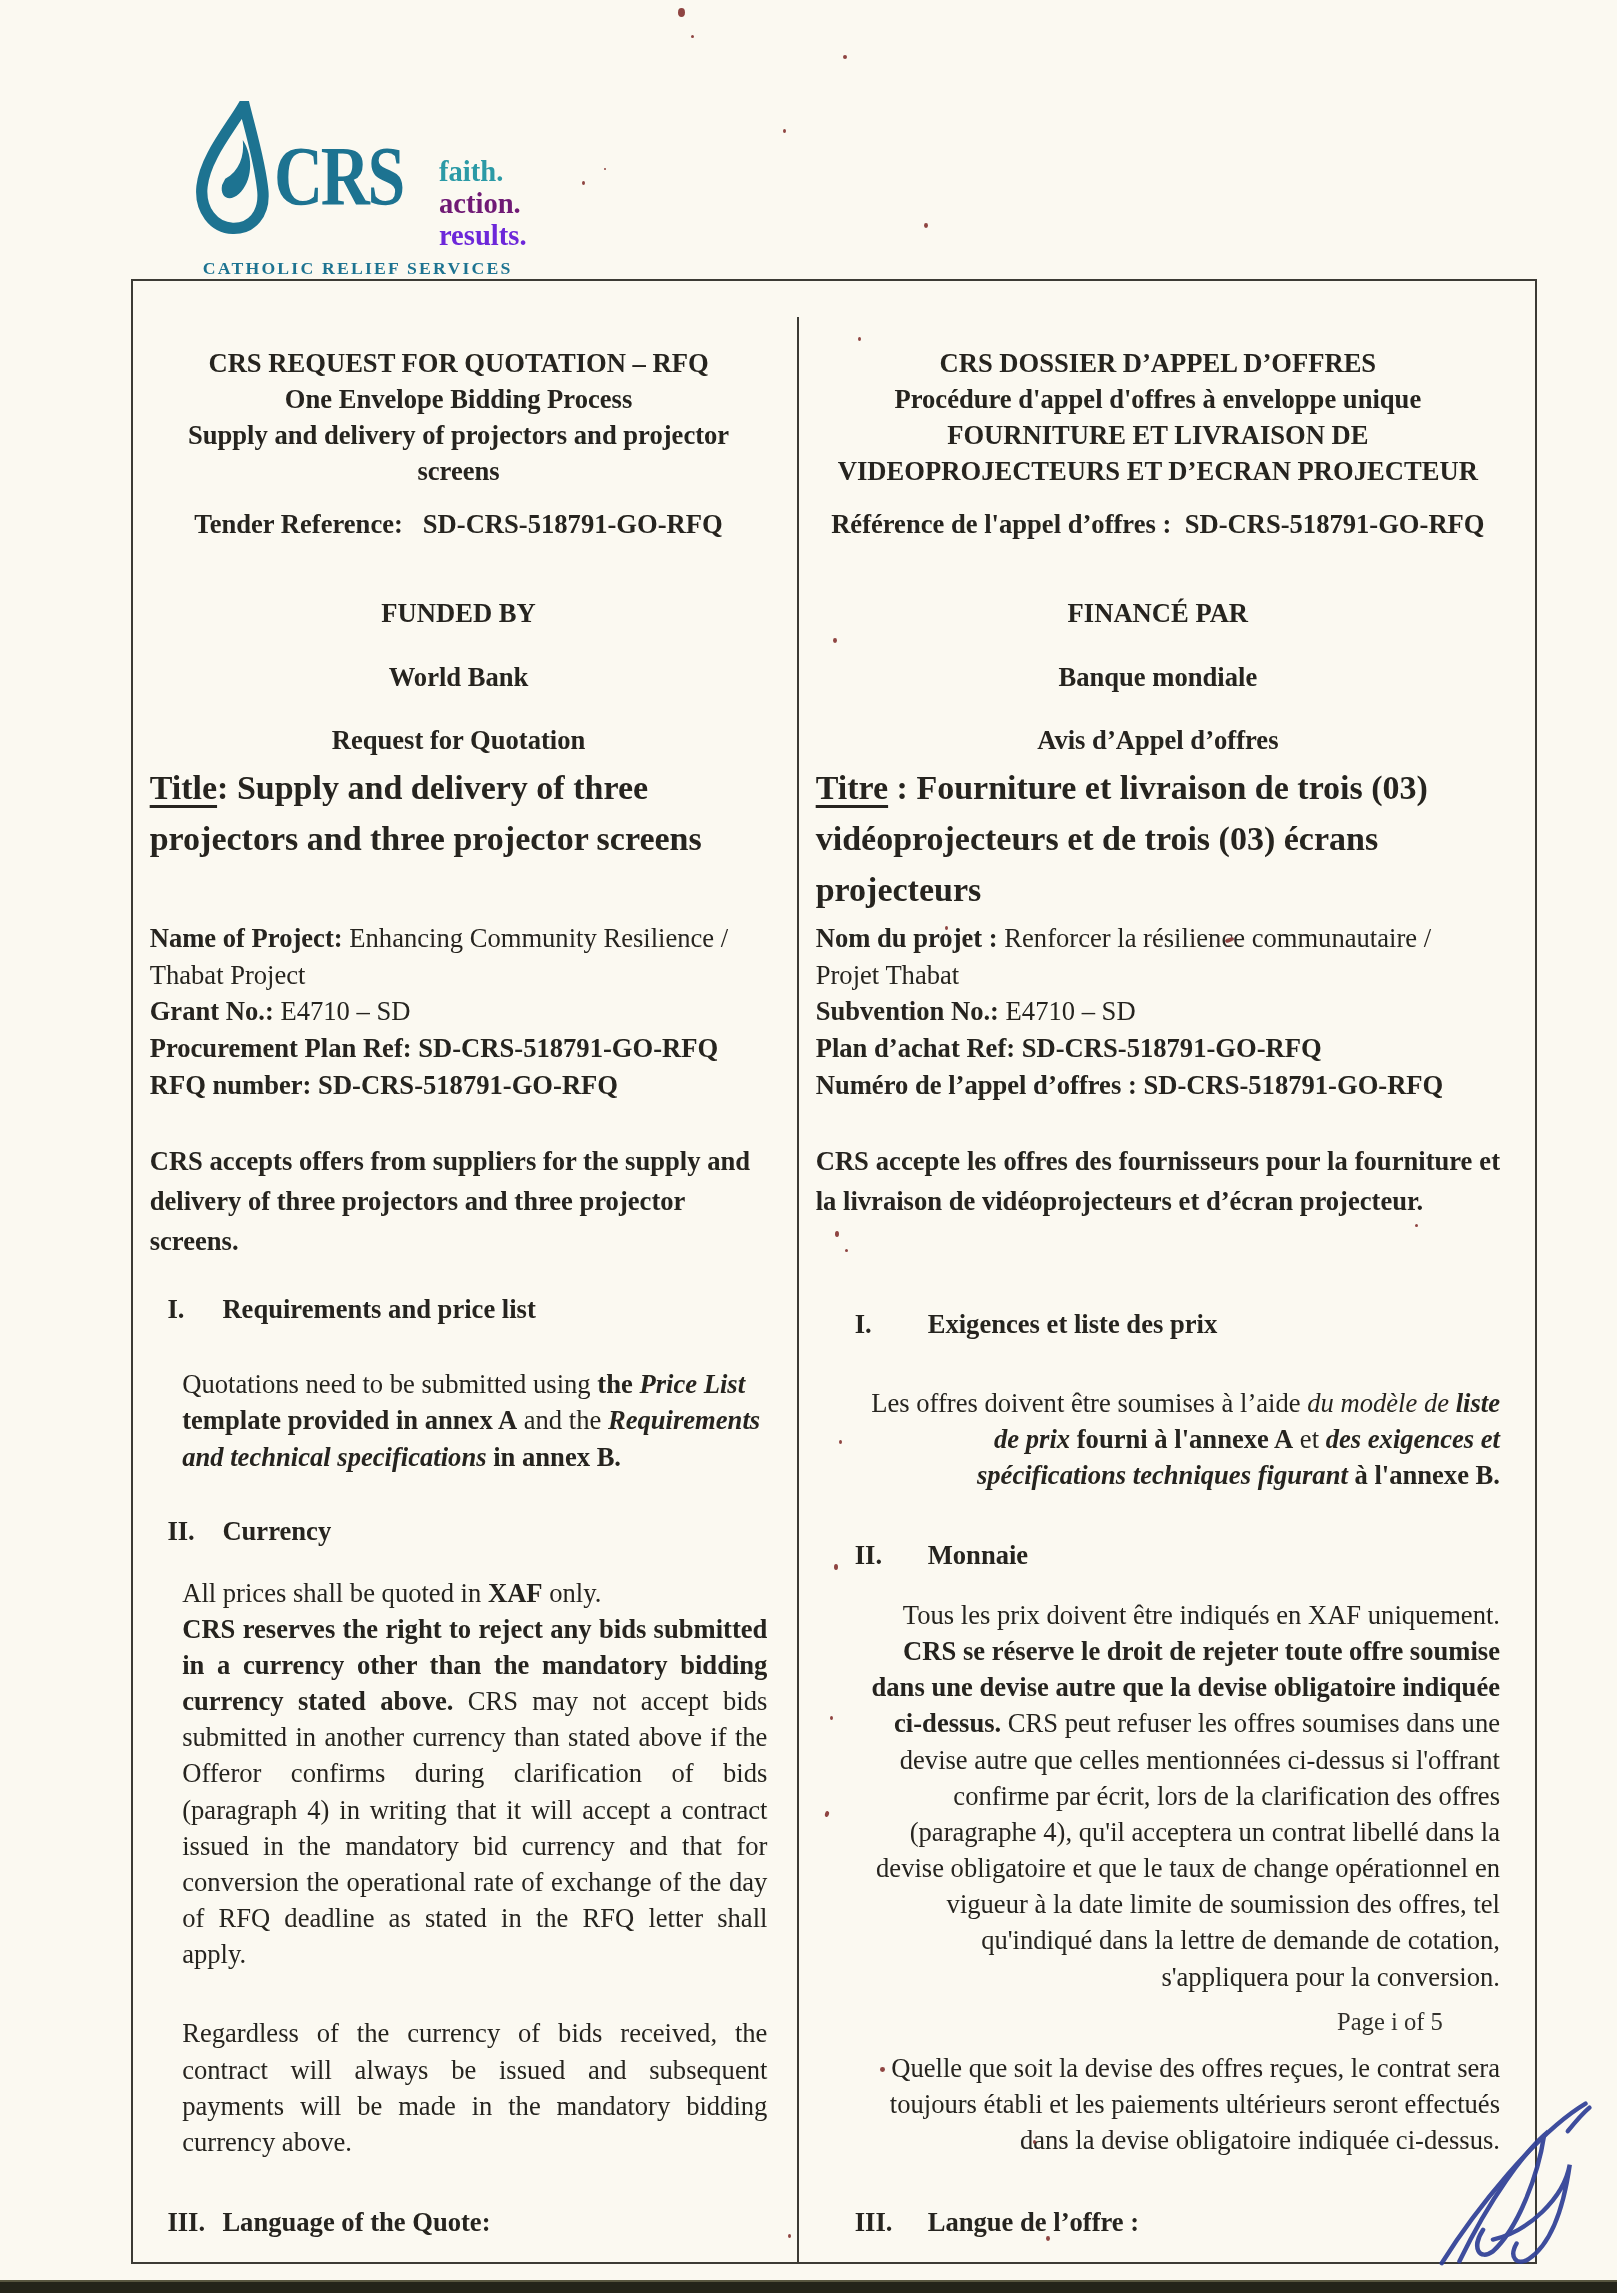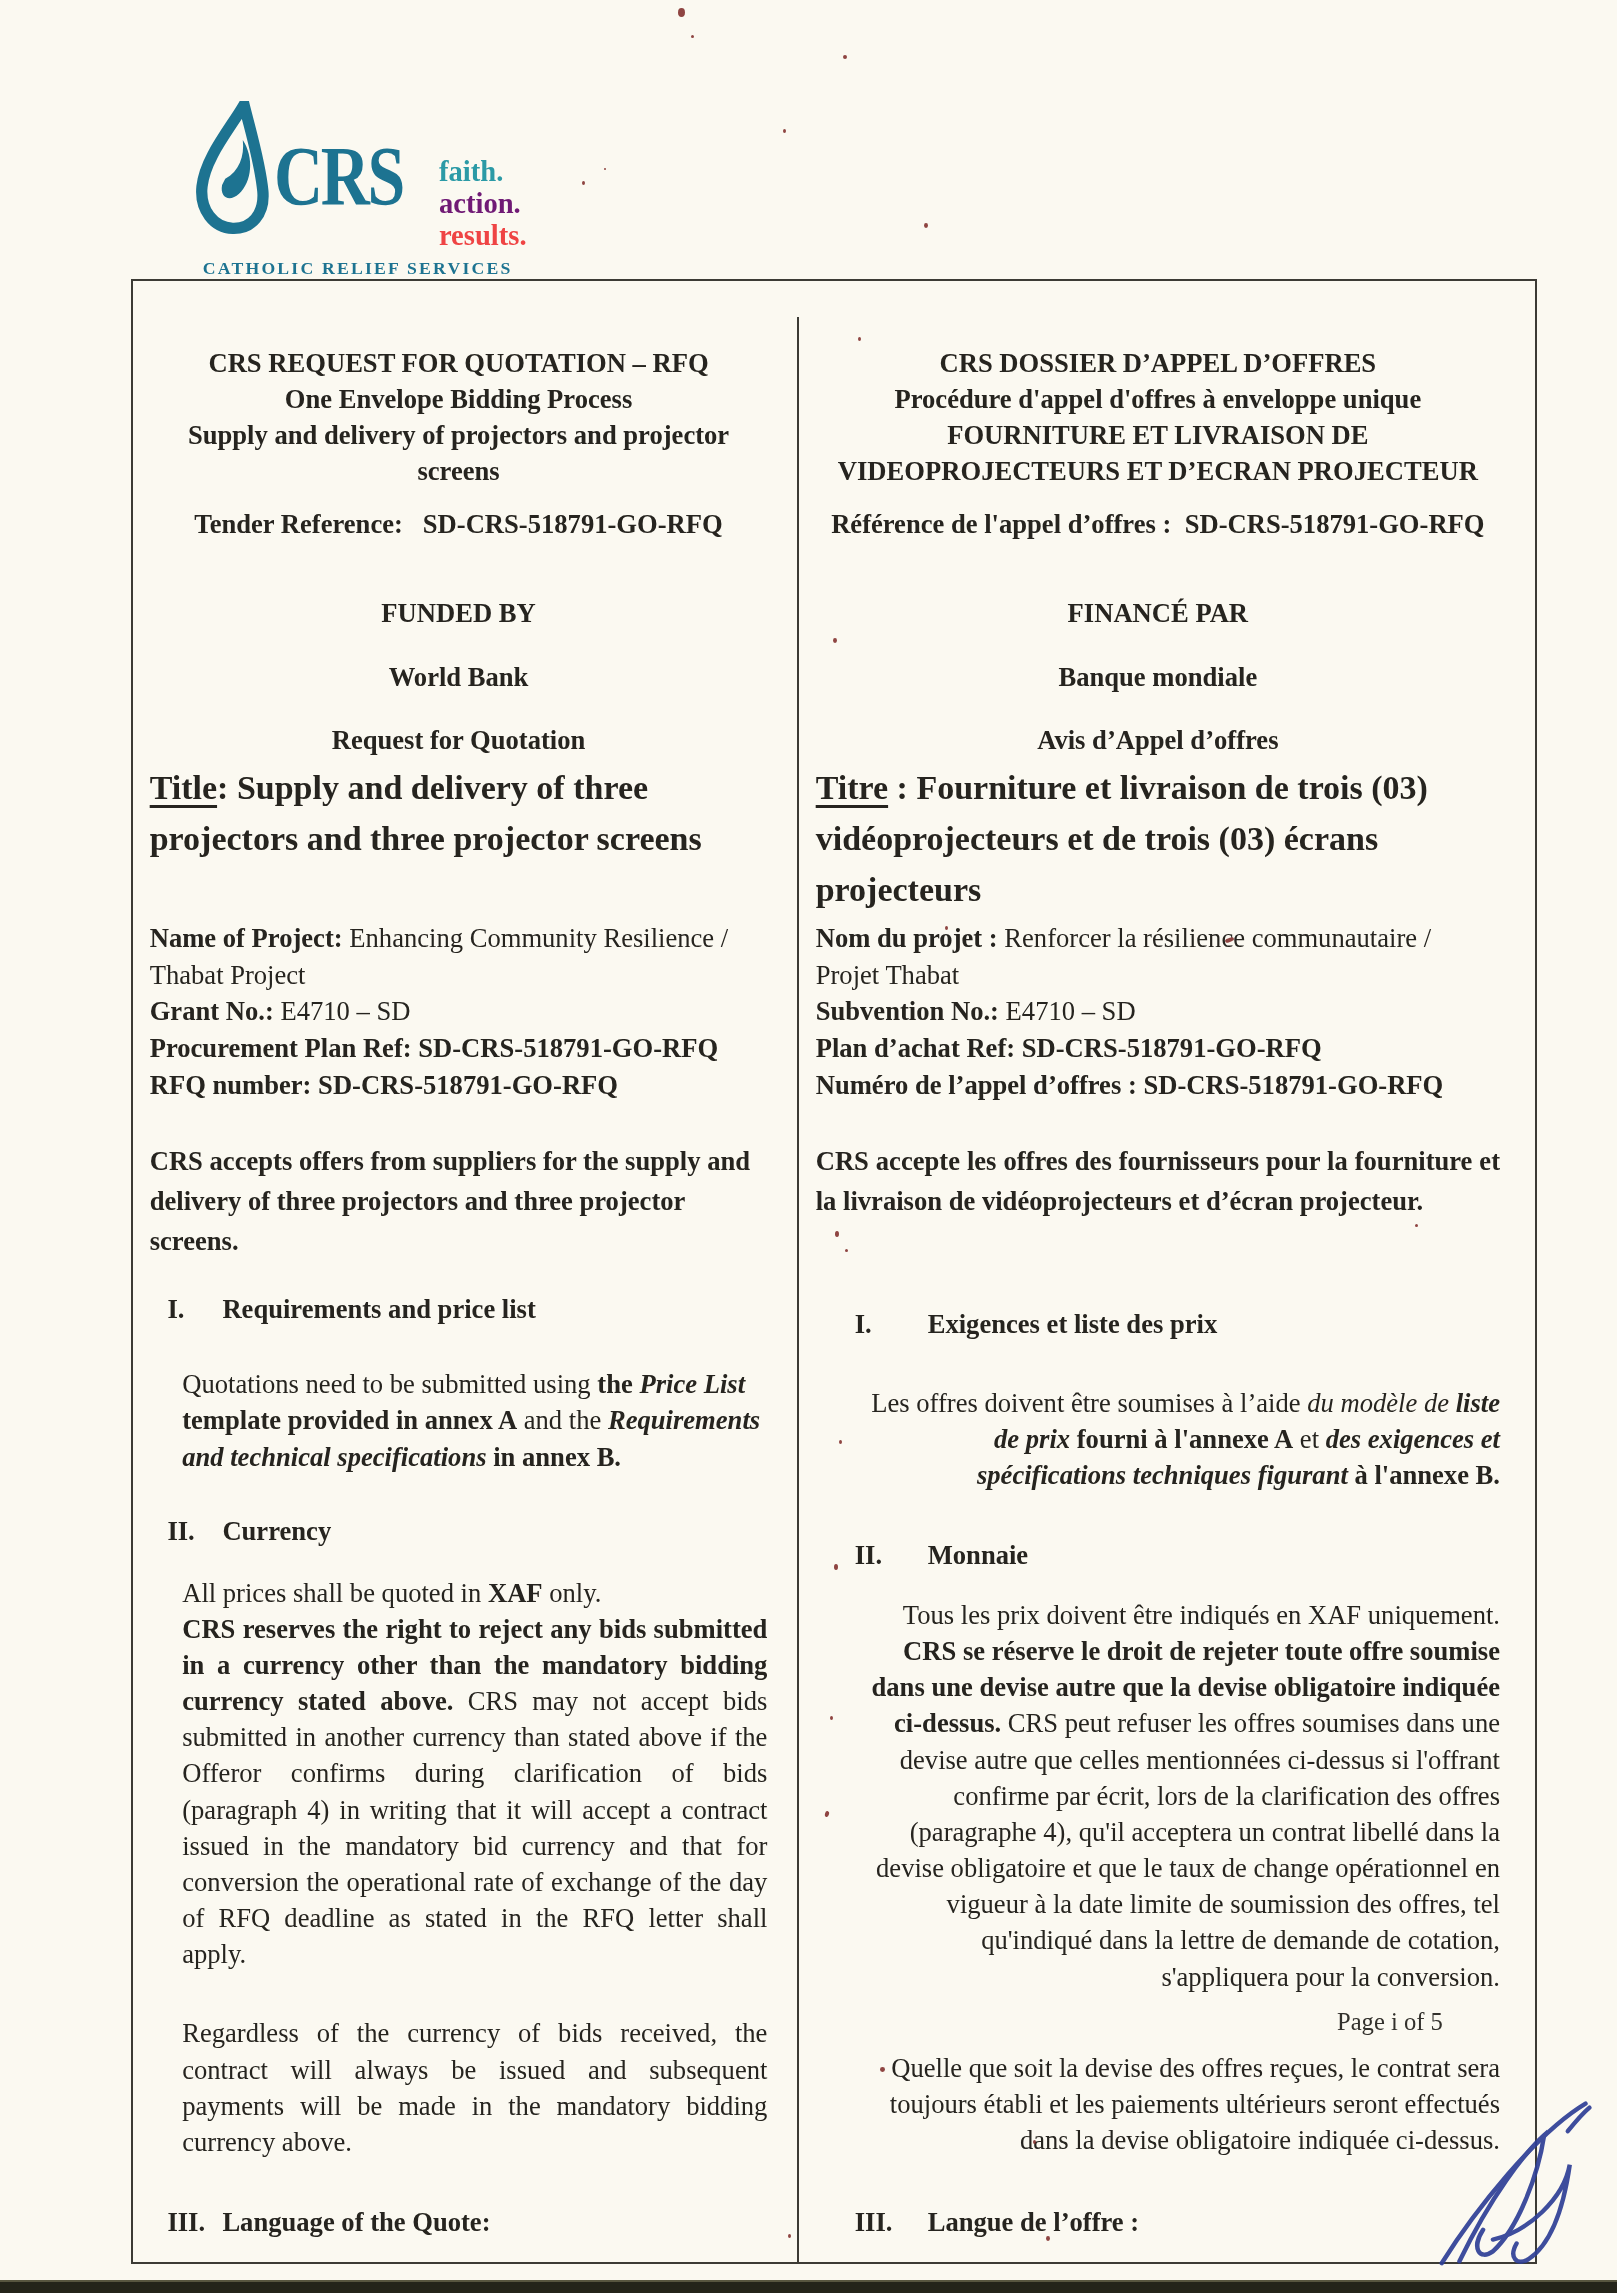--- a/index.html
+++ b/index.html
@@ -18,21 +18,21 @@
   .logo-row{display:flex;align-items:flex-start;}
   .flame-icon{display:block;margin-top:5.9px;}
   .crs-word{
     font-weight:700;font-size:85px;line-height:0.9;color:#1D7391;
     letter-spacing:-3px;transform:scaleX(.8);transform-origin:left top;
     margin-left:2px;margin-top:43px;
   }
   .tagline{margin-left:3.9px;margin-top:61px;font-weight:700;font-size:28.6px;line-height:1.12;}
   .tag-faith{color:#2B9AA6;}
   .tag-action{color:#701a75;}
-  .tag-results{color:#ef4444;}
+  .tag-results{color:#6d28d9;}
   .org-name{
     color:#1D7391;font-size:17.7px;font-weight:700;letter-spacing:2.2px;
     margin-top:3.9px;margin-left:11.8px;white-space:nowrap;
   }
   
   .rfq-table{
     position:absolute;left:131px;top:279px;
     width:1406px;min-height:1694px;box-sizing:border-box;
     border:2px solid #3C3B35;
     display:grid;

